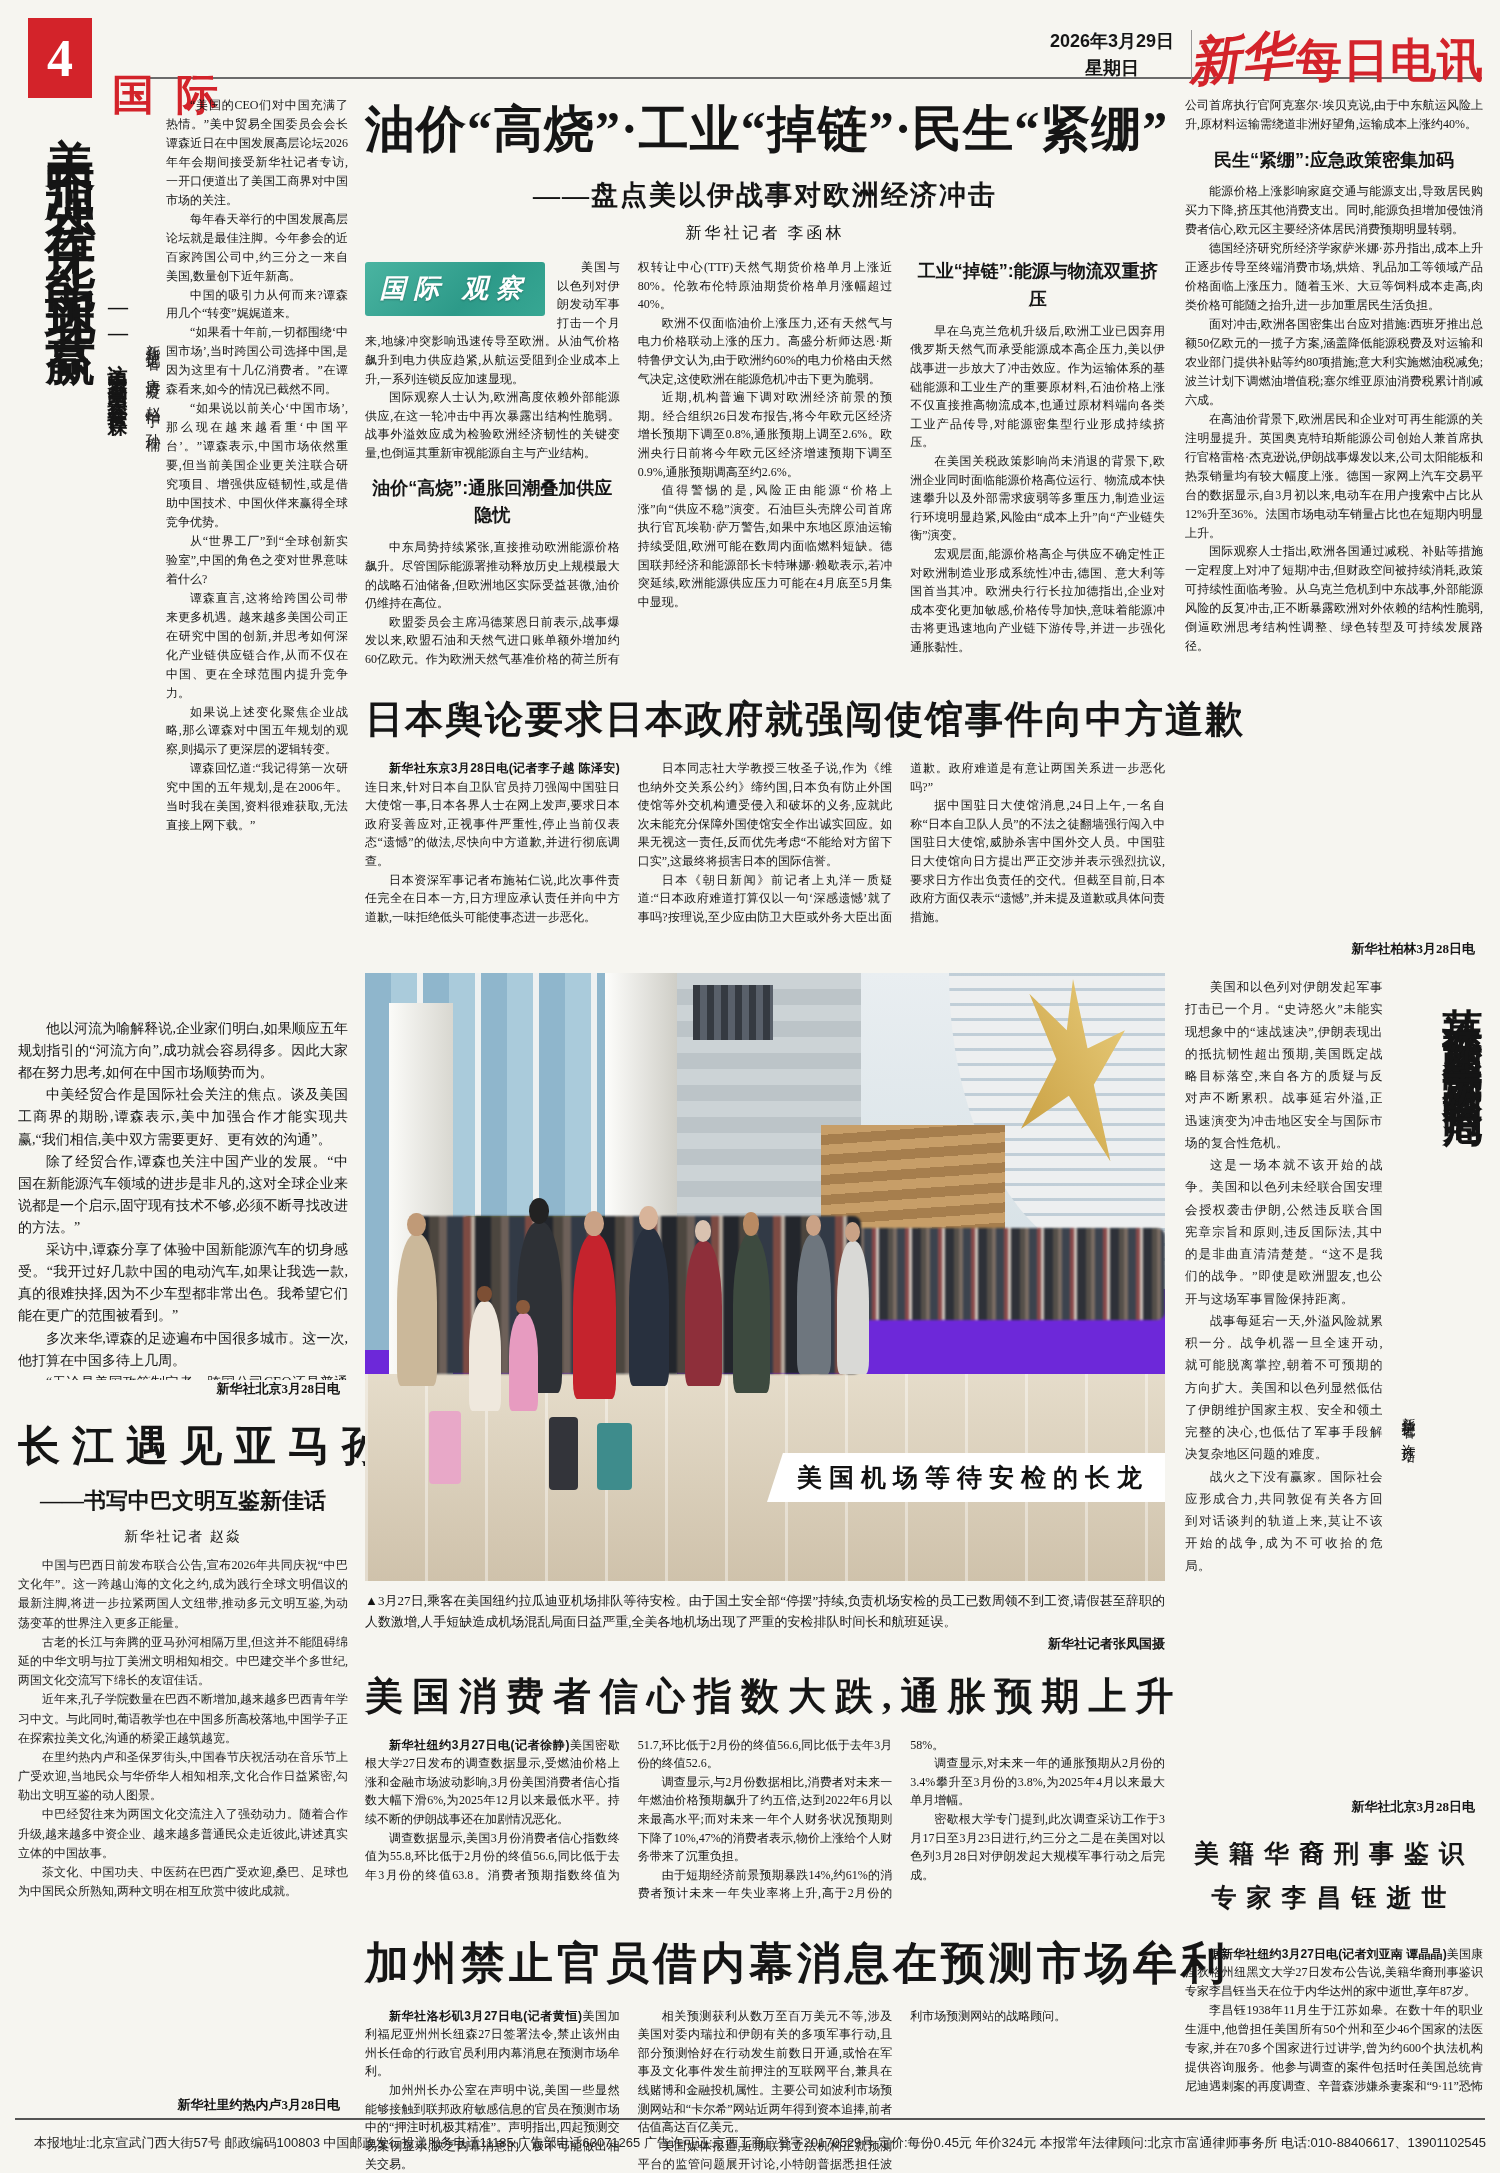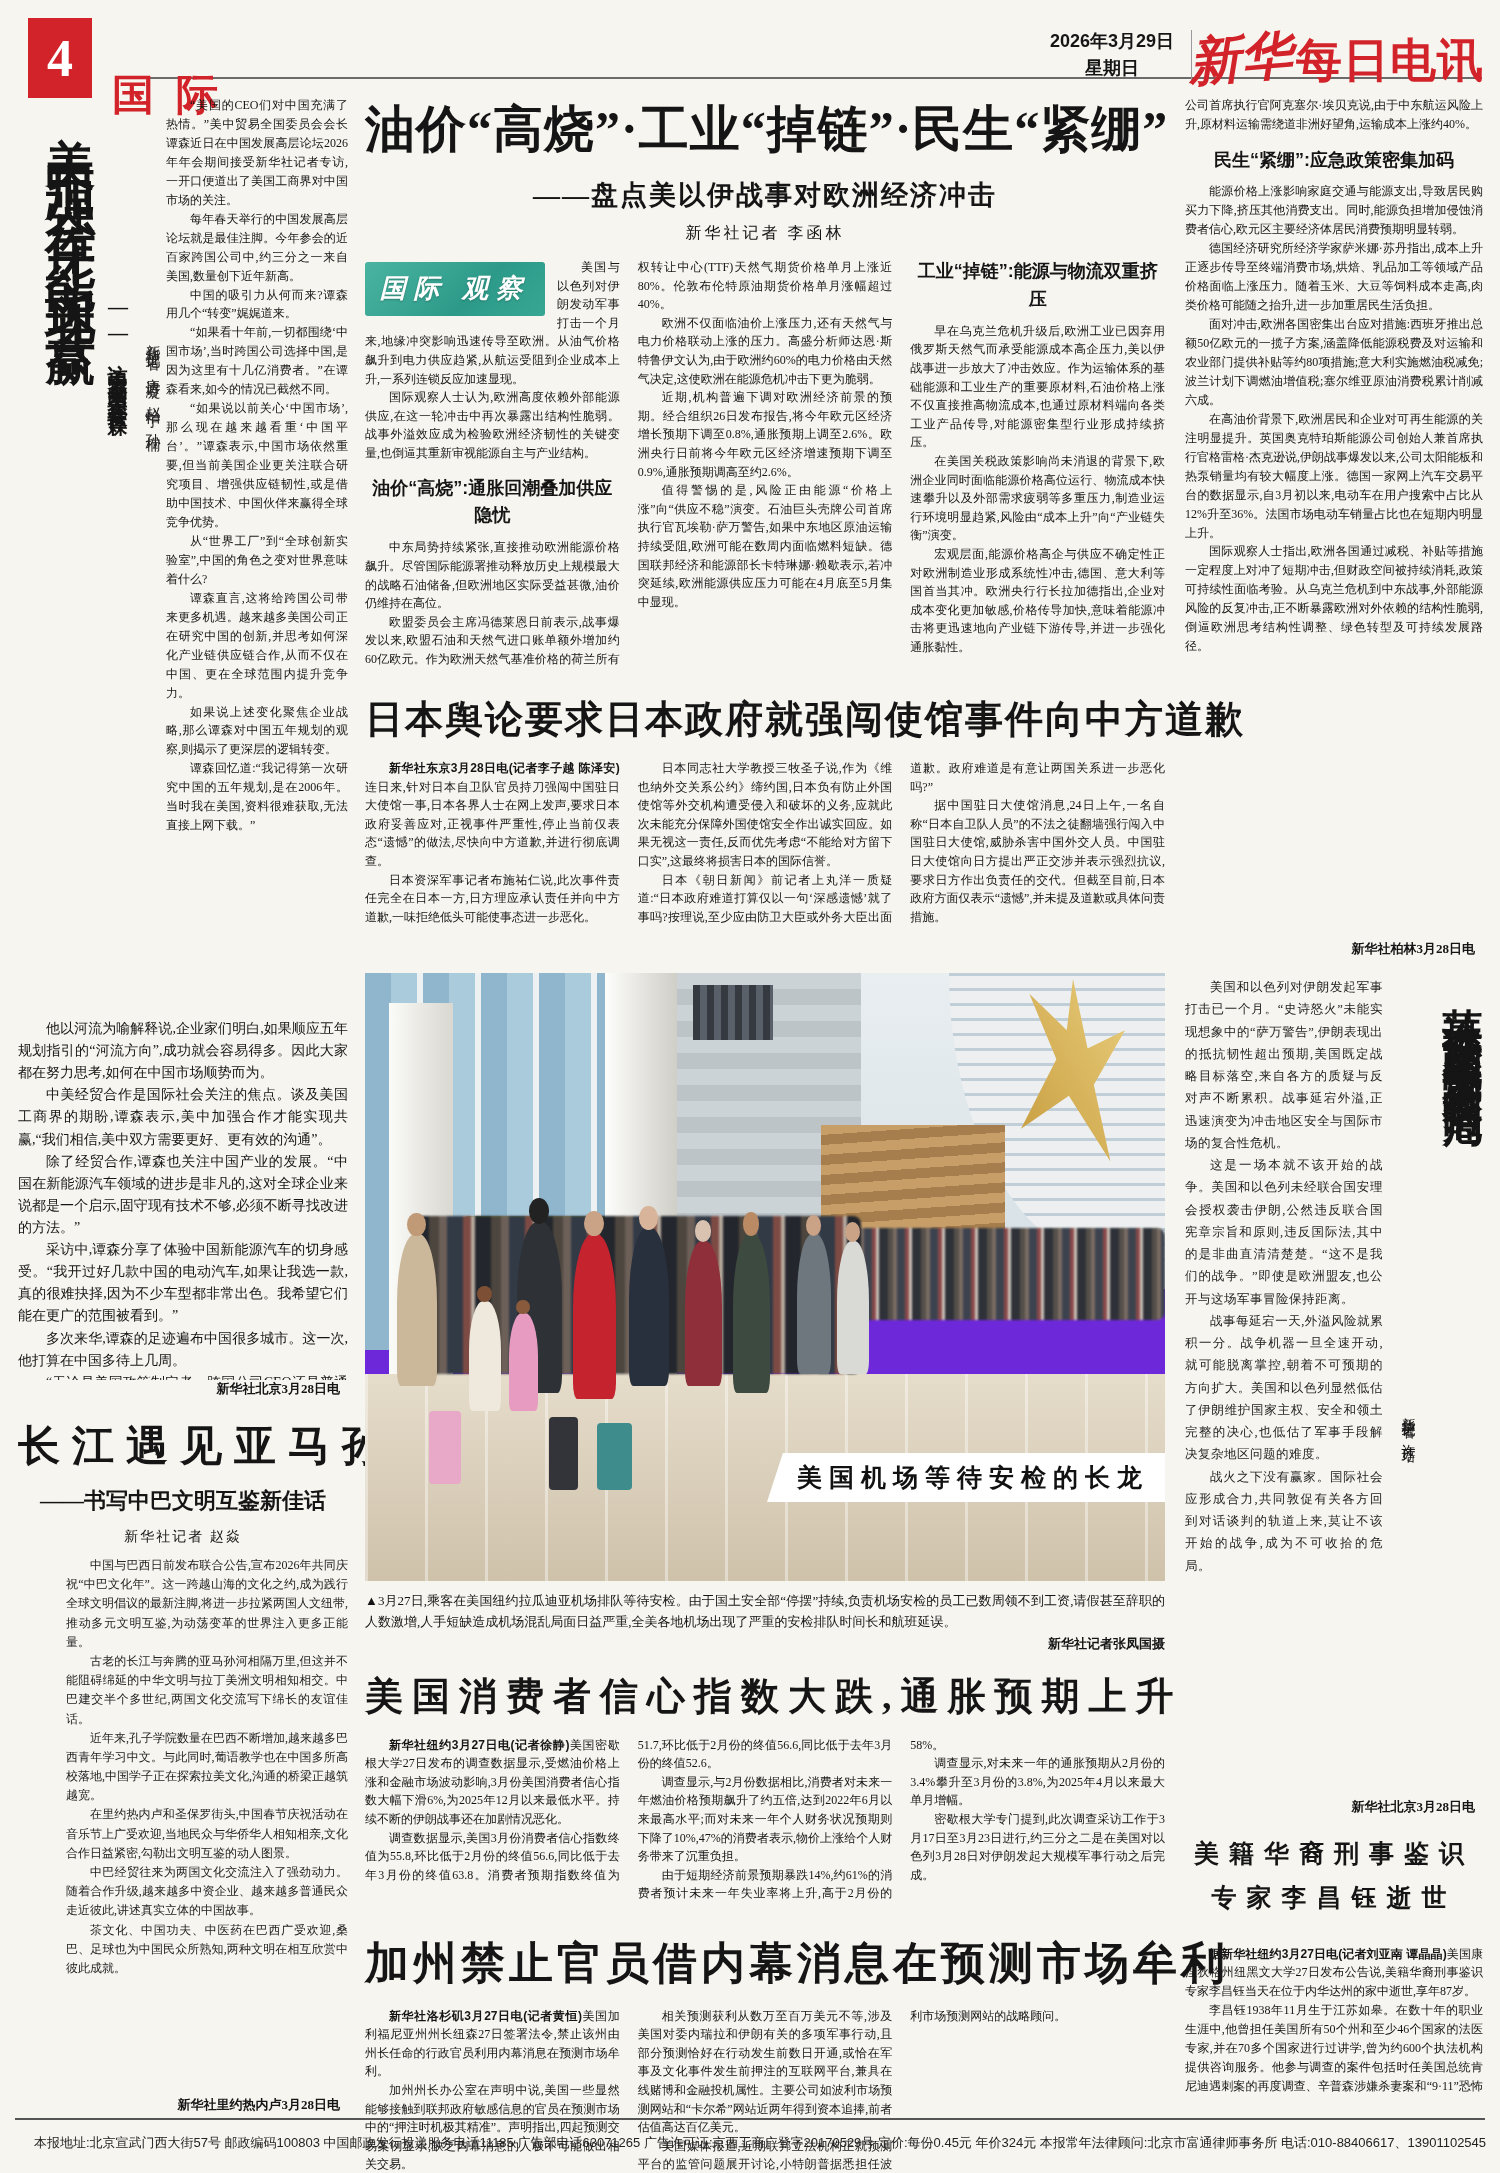--- a/index.html
+++ b/index.html
@@ -31,21 +31,21 @@
   .iv-head-row{display:flex;height:912px;}
   .iv-title{font-size:50px;font-weight:900;line-height:1;letter-spacing:18px;width:78px;height:100%;}
   .iv-sub{font-size:20px;font-weight:bold;letter-spacing:4px;width:36px;height:640px;margin-top:200px;}
   .iv-byline{font-size:15px;letter-spacing:3px;width:30px;height:420px;margin-top:236px;color:#222;}
   .iv-coltext{flex:1;font-size:12px;line-height:1.58;overflow:hidden;padding-left:4px;}
   .iv-wide{margin-top:10px;font-size:14px;line-height:1.58;height:362px;overflow:hidden;}
   .cj-article{margin-top:20px;}
   .cj-title{font-size:42px;font-weight:900;letter-spacing:12px;text-align:center;white-space:nowrap;}
   .cj-sub{font-size:22px;font-weight:bold;text-align:center;margin-top:12px;}
   .cj-byline{font-size:14px;text-align:center;margin:12px 0 10px;letter-spacing:2px;}
-  .cj-body{font-size:12px;line-height:1.6;height:540px;overflow:hidden;color:#222;margin-left:48px;}
+  .cj-body{font-size:12px;line-height:1.6;height:540px;overflow:hidden;color:#222;}
   
   .center-col{position:absolute;left:365px;top:96px;width:800px;}
   .oil-title{font-size:50px;font-weight:900;text-align:center;letter-spacing:1px;white-space:nowrap;}
   .oil-sub{font-size:27px;font-weight:bold;text-align:center;margin-top:14px;letter-spacing:2px;}
   .oil-byline{font-size:16px;text-align:center;margin-top:10px;letter-spacing:3px;}
   .oil-cols{margin-top:14px;column-count:3;column-gap:18px;height:418px;overflow:hidden;
         font-size:12px;line-height:1.55;column-fill:auto;}
   .badge{float:left;width:180px;height:54px;margin:4px 12px 8px 0;
         background:linear-gradient(135deg,#4ab4a1,#2d9a89 60%,#37a793);
         color:#fff;font-size:26px;font-weight:900;letter-spacing:8px;
@@ -314,21 +314,21 @@
           <p class="para">面对冲击,欧洲各国密集出台应对措施:西班牙推出总额50亿欧元的一揽子方案,涵盖降低能源税费及对运输和农业部门提供补贴等约80项措施;意大利实施燃油税减免;波兰计划下调燃油增值税;塞尔维亚原油消费税累计削减六成。</p>
           <p class="para">在高油价背景下,欧洲居民和企业对可再生能源的关注明显提升。英国奥克特珀斯能源公司创始人兼首席执行官格雷格·杰克逊说,伊朗战事爆发以来,公司太阳能板和热泵销量均有较大幅度上涨。德国一家网上汽车交易平台的数据显示,自3月初以来,电动车在用户搜索中占比从12%升至36%。法国市场电动车销量占比也在短期内明显上升。</p>
           <p class="para">国际观察人士指出,欧洲各国通过减税、补贴等措施一定程度上对冲了短期冲击,但财政空间被持续消耗,政策可持续性面临考验。从乌克兰危机到中东战事,外部能源风险的反复冲击,正不断暴露欧洲对外依赖的结构性脆弱,倒逼欧洲思考结构性调整、绿色转型及可持续发展路径。</p>
         </div>
     </div>
     <div class="dateline oil-right-dateline">新华社柏林3月28日电</div>
 
     <div class="opinion">
       <div class="op-flex">
         <div class="op-body">
-            <p class="para">美国和以色列对伊朗发起军事打击已一个月。“史诗怒火”未能实现想象中的“萨万警告”,伊朗表现出的抵抗韧性超出预期,美国既定战略目标落空,来自各方的质疑与反对声不断累积。战事延宕外溢,正迅速演变为冲击地区安全与国际市场的复合性危机。</p>
+            <p class="para">美国和以色列对伊朗发起军事打击已一个月。“史诗怒火”未能实现想象中的“速战速决”,伊朗表现出的抵抗韧性超出预期,美国既定战略目标落空,来自各方的质疑与反对声不断累积。战事延宕外溢,正迅速演变为冲击地区安全与国际市场的复合性危机。</p>
             <p class="para">这是一场本就不该开始的战争。美国和以色列未经联合国安理会授权袭击伊朗,公然违反联合国宪章宗旨和原则,违反国际法,其中的是非曲直清清楚楚。“这不是我们的战争。”即使是欧洲盟友,也公开与这场军事冒险保持距离。</p>
             <p class="para">战事每延宕一天,外溢风险就累积一分。战争机器一旦全速开动,就可能脱离掌控,朝着不可预期的方向扩大。美国和以色列显然低估了伊朗维护国家主权、安全和领土完整的决心,也低估了军事手段解决复杂地区问题的难度。</p>
             <p class="para">战火之下没有赢家。国际社会应形成合力,共同敦促有关各方回到对话谈判的轨道上来,莫让不该开始的战争,成为不可收拾的危局。</p>
           </div>
         <div class="op-byline vtext">新华社记者 许苏培</div>
         <div class="op-title vtext">莫让不该开始的战争成为不可收拾的危局</div>
       </div>
       <div class="dateline op-dateline">新华社北京3月28日电</div>
     </div>
 

